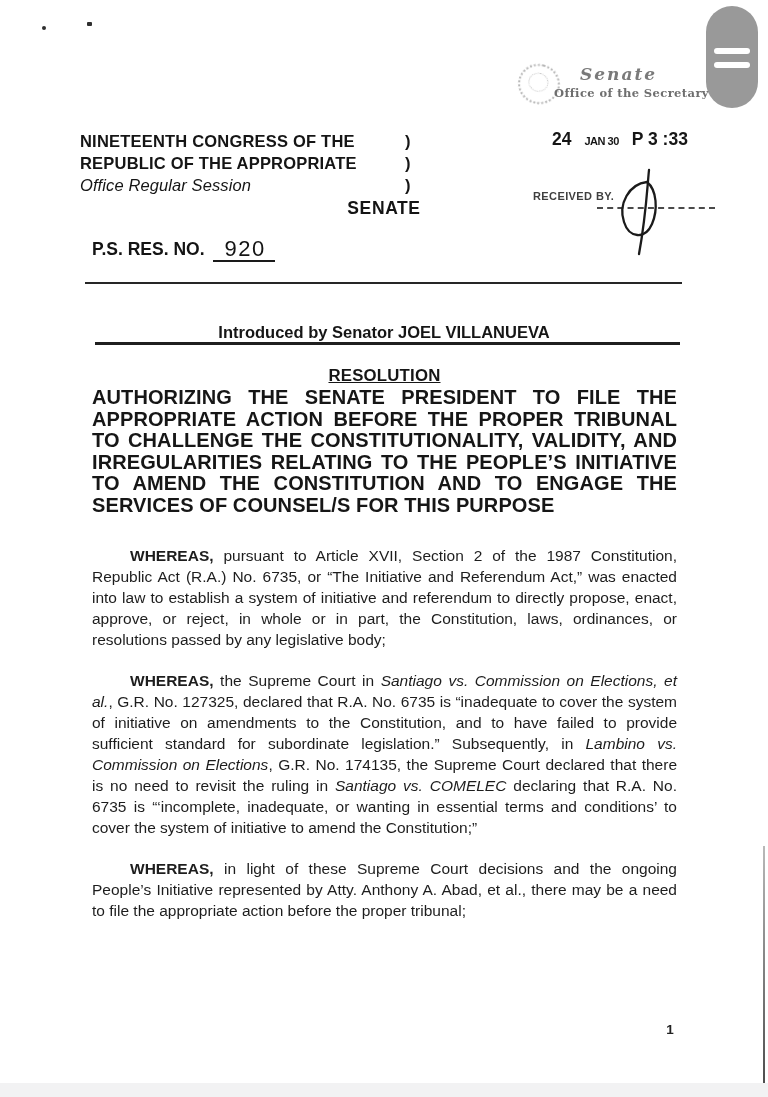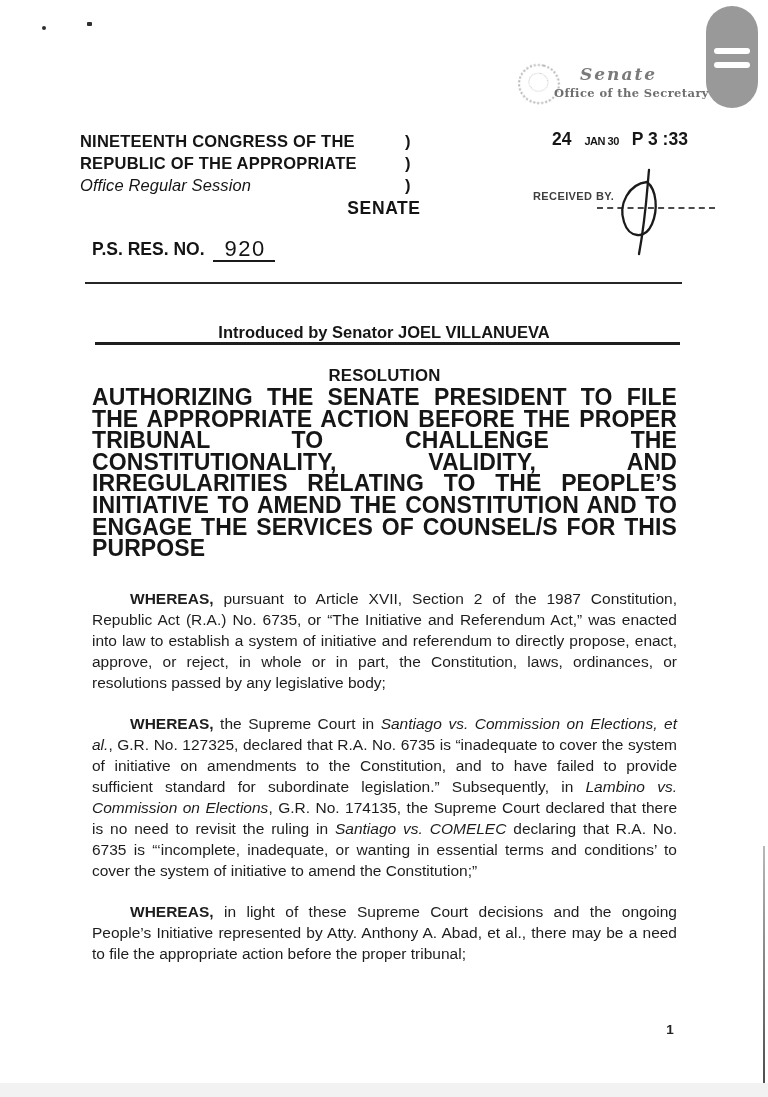--- a/index.html
+++ b/index.html
@@ -47,22 +47,22 @@
   .senate-heading{position:absolute;left:92px;top:198px;width:584px;text-align:center;font-weight:bold;font-size:17.5px;letter-spacing:.6px;color:#141414;}
   .res-no-line{position:absolute;left:92px;top:237px;width:584px;text-align:left;font-weight:bold;font-size:17.5px;color:#141414;}
   .res-no-value{display:inline-block;font-weight:400;font-size:22px;letter-spacing:1.5px;border-bottom:2px solid #1a1a1a;padding:0 9px 0 12px;margin-left:8px;transform:translateY(1px);line-height:22px;}
 
   .hr1{position:absolute;left:85px;top:282px;width:597px;height:2px;background:#262626;}
   .introduced{position:absolute;left:92px;top:307px;width:584px;text-align:center;font-weight:bold;font-size:16.5px;color:#161616;margin-top:16px;}
   .hr2{position:absolute;left:95px;top:342px;width:585px;height:2.5px;background:#1f1f1f;}
 
   
   .doc-body{position:absolute;left:92px;top:366px;width:585px;}
-  .res-heading{margin:0;text-align:center;font-weight:bold;font-size:16.8px;color:#161616;letter-spacing:.2px;}
-  .res-title{margin:1px 0 0 0;font-weight:bold;font-size:23px;line-height:21.6px;text-align:justify;letter-spacing:.1px;color:#161616;}
+  .res-heading{margin:0;text-align:center;font-weight:bold;font-size:16.8px;color:#161616;letter-spacing:.2px;text-decoration:underline;}
+  .res-title{margin:1px 0 0 0;font-weight:bold;font-size:20px;line-height:21.6px;text-align:justify;letter-spacing:.1px;color:#161616;}
   .body-paragraphs{margin-top:28px;}
   .body-para{margin:0 0 20px 0;font-size:15.5px;line-height:21px;text-align:justify;text-indent:38px;color:#1d1d1d;}
   .seg-bold{font-weight:bold;}
   .seg-italic{font-style:italic;}
 
   .page-number{position:absolute;left:660px;top:1022px;width:20px;text-align:center;font-size:13.5px;font-weight:bold;color:#222;}
 
   
   .menu-pill{position:absolute;left:706px;top:6px;width:52px;height:102px;background:rgba(130,130,130,.82);border-radius:26px;cursor:pointer;}
   .menu-pill .bar{position:absolute;left:8px;width:36px;height:6px;border-radius:3px;background:#ffffff;}

